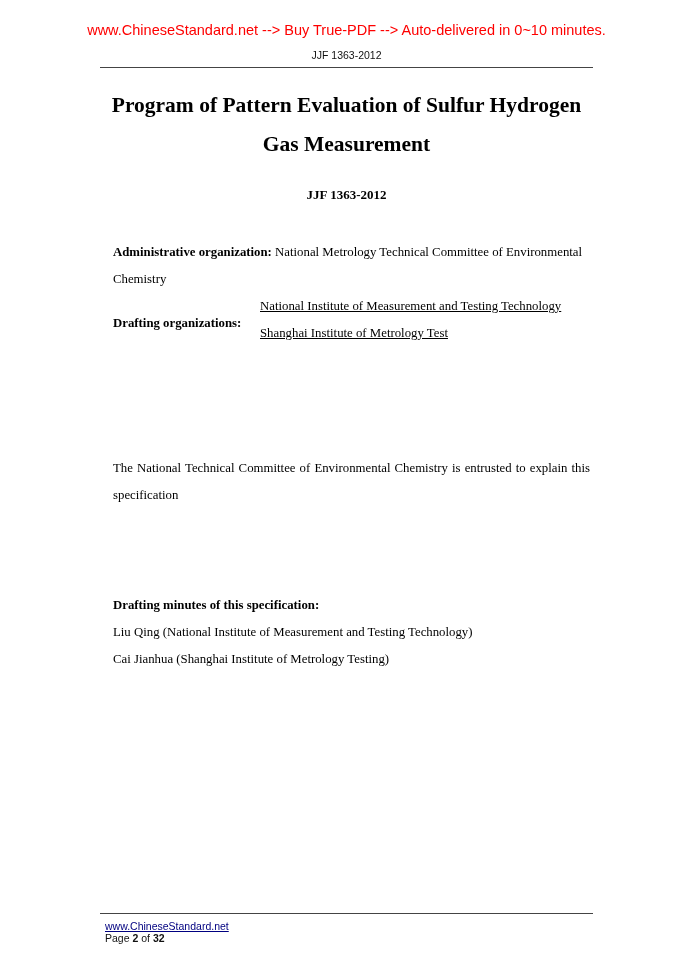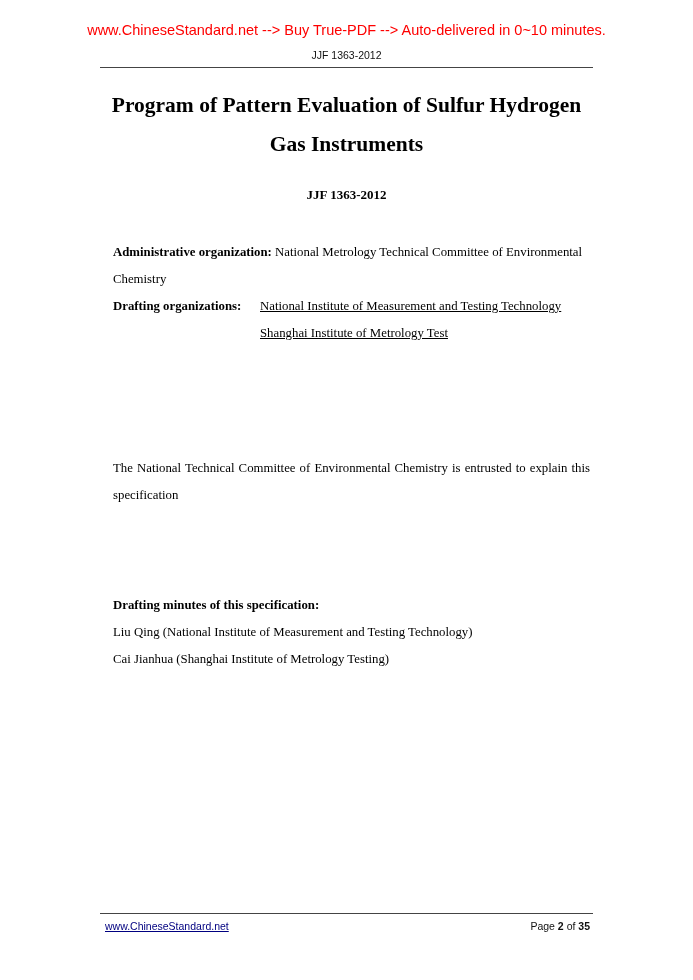--- a/index.html
+++ b/index.html
@@ -68,60 +68,61 @@
     top: 0;
     font-size: 12.8px;
     line-height: 27px;
   }
   .block { position: absolute; left: 8px; right: 0; }
   .admin-block   { top: 239px; }
   .drafting-block{ top: 293px; display: flex; align-items: flex-start; }
   .entrust-block { top: 455px; text-align: justify; }
   .staffs-block  { top: 592px; }
   .bold { font-weight: bold; }
-  .drafting-label { width: 147px; flex: 0 0 147px; }
+  .drafting-label { width: 147px; flex: 0 0 147px; margin-top: 17px; }
   .drafting-orgs  { flex: 1; text-decoration: underline; }
   .footer-rule {
     position: absolute;
     top: 913px;
     left: 100px;
     right: 100px;
     border-top: 1px solid #444;
   }
   .footer {
     position: absolute;
     top: 920px;
     left: 105px;
     right: 103px;
     display: flex;
     justify-content: space-between;
-    align-items: flex-end;
+    align-items: flex-start;
     font-family: "Liberation Sans", sans-serif;
     font-size: 10.5px;
+    flex-direction: column;
   }
   .footer-link {
     color: #000080;
     text-decoration: underline;
     cursor: pointer;
   }
   .footer-page { color: #111; }
 </style>
 </head>
 <body>
 
 <div class="page">
 
   <div class="banner">www.ChineseStandard.net --&gt; Buy True-PDF --&gt; Auto-delivered in 0~10 minutes.</div>
 
   <div class="doc-header">JJF 1363-2012</div>
   <div class="header-rule"></div>
 
   <div class="title">
     <div>Program of Pattern Evaluation of Sulfur Hydrogen</div>
-    <div>Gas Instruments</div>
+    <div>Gas Measurement</div>
   </div>
 
   <div class="subtitle">JJF 1363-2012</div>
 
   <div class="content">
 
     <p class="block admin-block"><span class="bold">Administrative organization:</span><span> National Metrology Technical Committee of Environmental Chemistry</span></p>
 
     <div class="block drafting-block">
       <div class="bold drafting-label">Drafting organizations:</div>
@@ -142,17 +143,17 @@
   </div>
 
   <div class="footer-rule"></div>
 
   <div class="footer">
     <span class="footer-link">www.ChineseStandard.net</span>
     <span class="footer-page">
       <span>Page</span>
       <span class="bold">2</span>
       <span>of</span>
-      <span class="bold">35</span>
+      <span class="bold">32</span>
     </span>
   </div>
 
 </div>
 
 </body></html>

